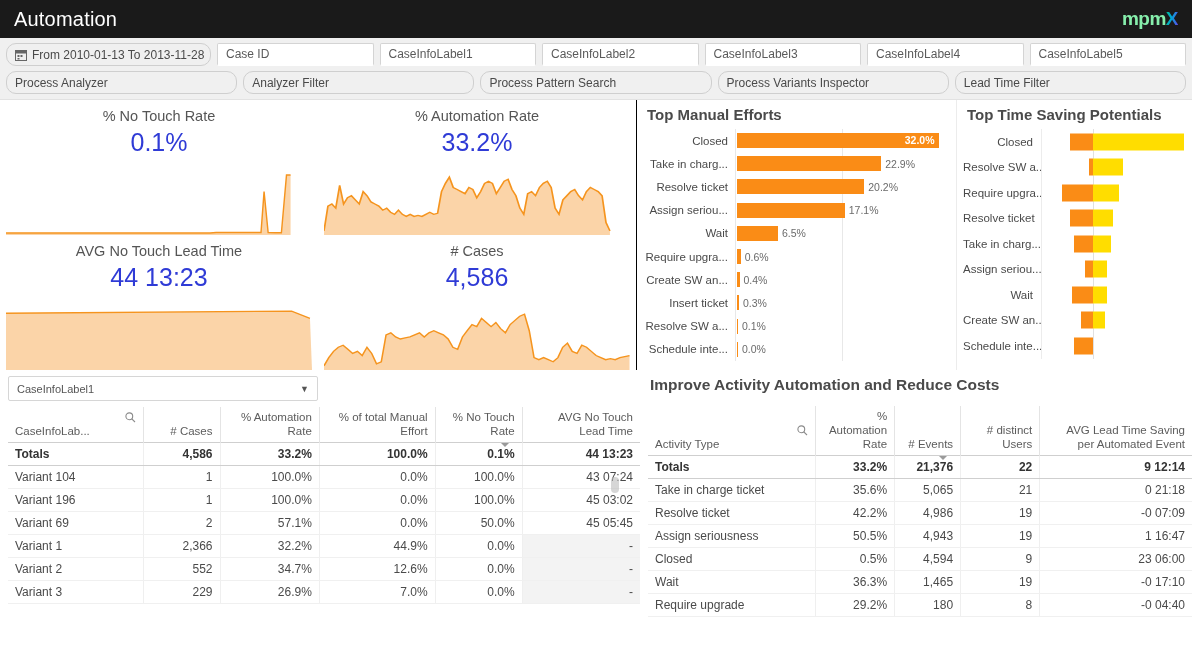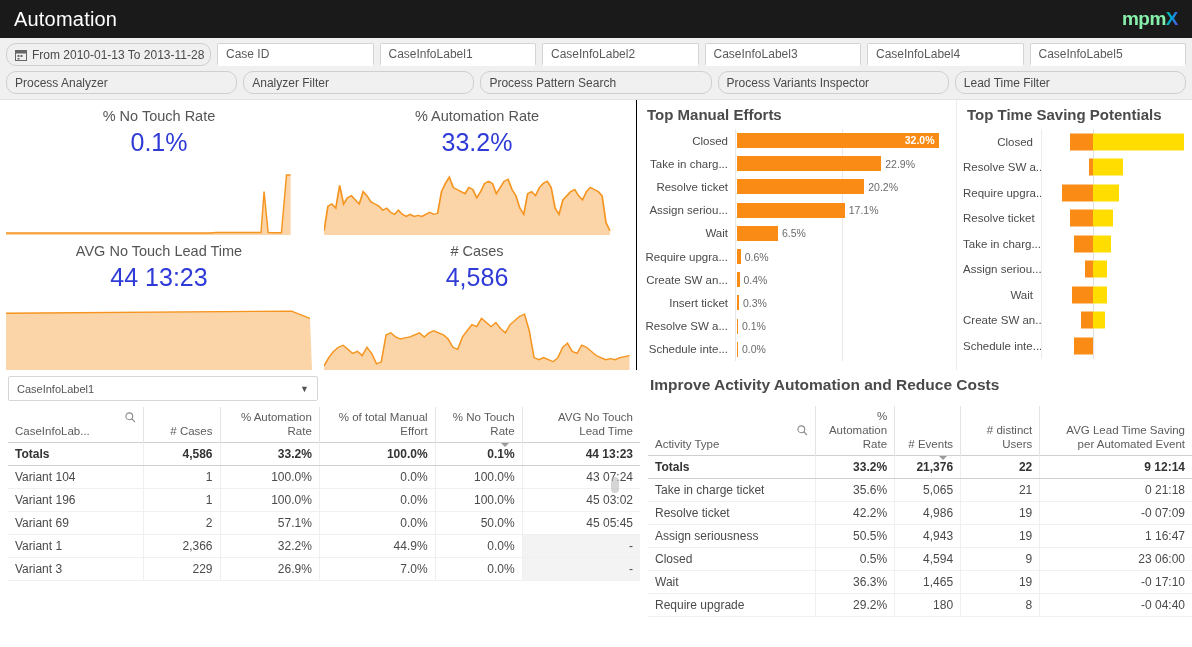--- a/index.html
+++ b/index.html
@@ -628,20 +628,28 @@
           </tr>
           <tr>
             <td class="first">Variant 1</td>
             <td>2,366</td>
             <td>32.2%</td>
             <td>44.9%</td>
             <td>0.0%</td>
             <td class="empty-cell">-</td>
           </tr>
           <tr>
+            <td class="first">Variant 2</td>
+            <td>552</td>
+            <td>34.7%</td>
+            <td>12.6%</td>
+            <td>0.0%</td>
+            <td class="empty-cell">-</td>
+          </tr>
+          <tr>
             <td class="first">Variant 3</td>
             <td>229</td>
             <td>26.9%</td>
             <td>7.0%</td>
             <td>0.0%</td>
             <td class="empty-cell">-</td>
           </tr>
         </tbody>
       </table>
     <div class="vscroll" style="right:21px; top:107px; height:16px;"></div>

